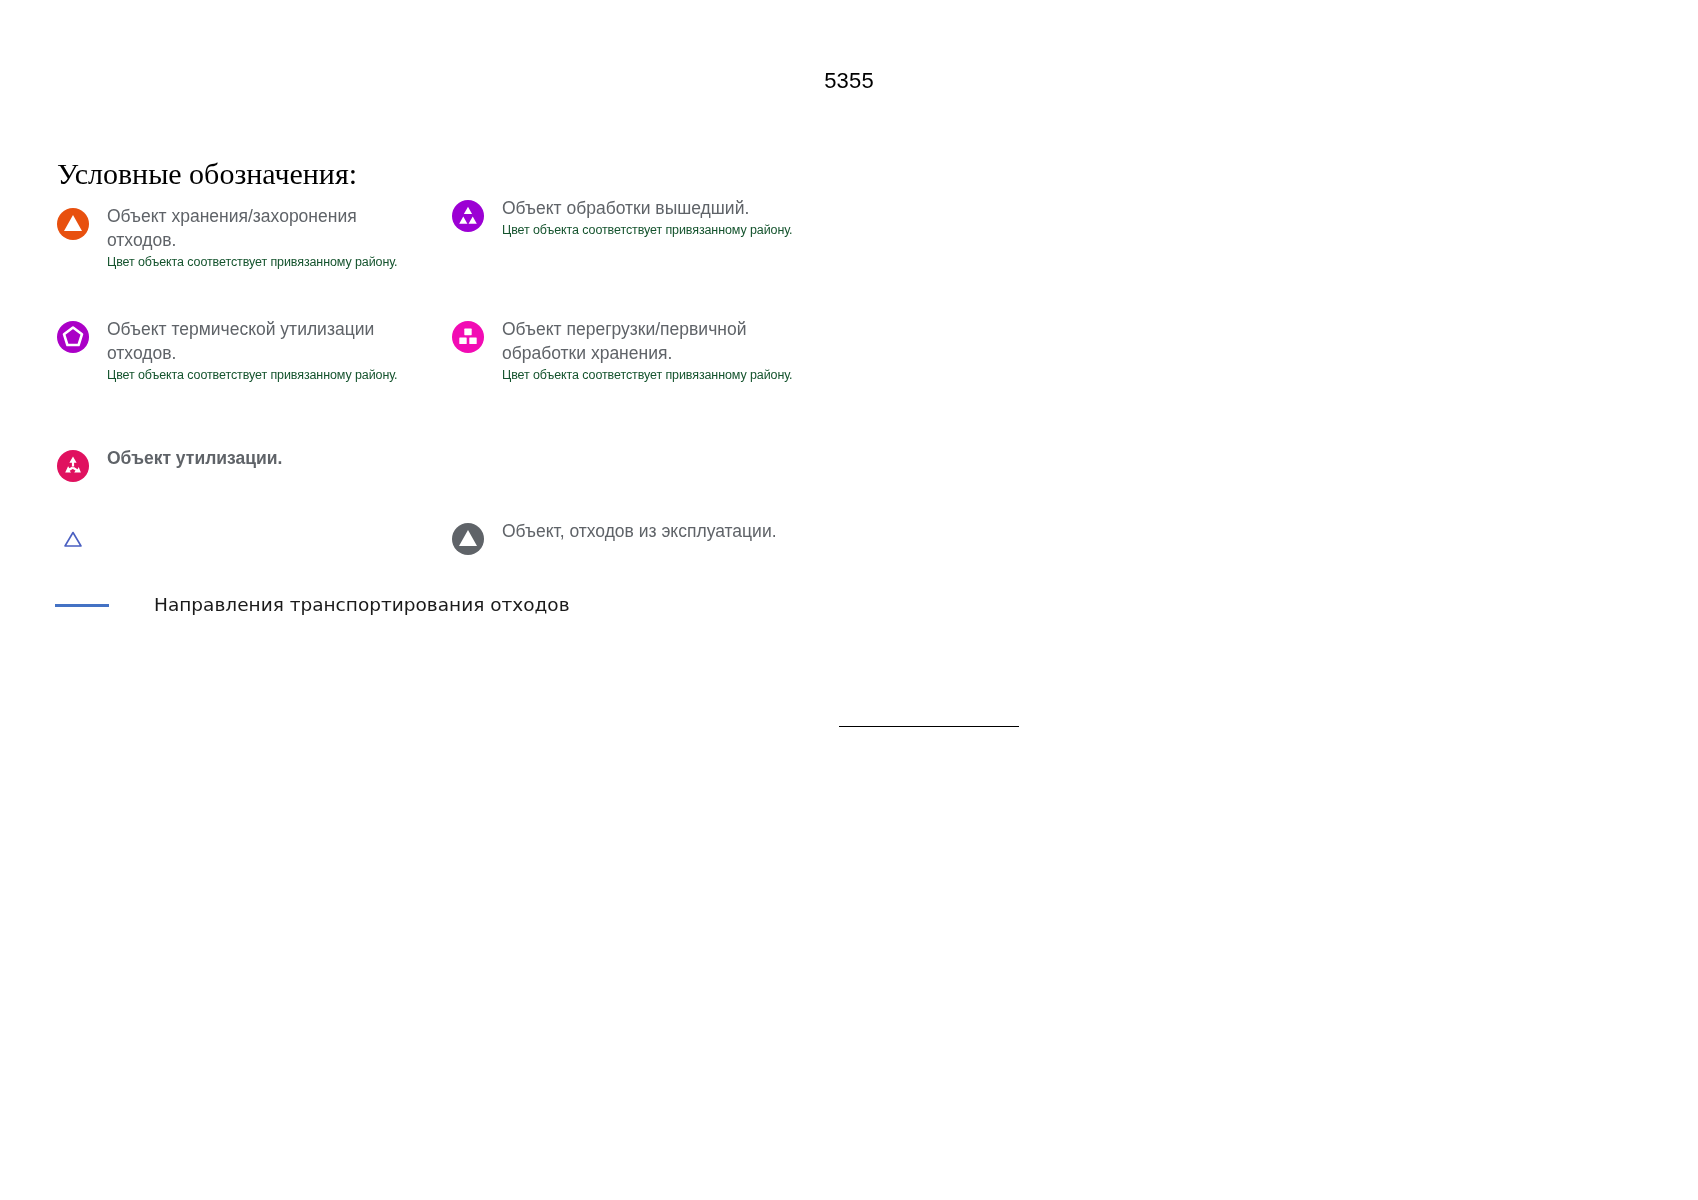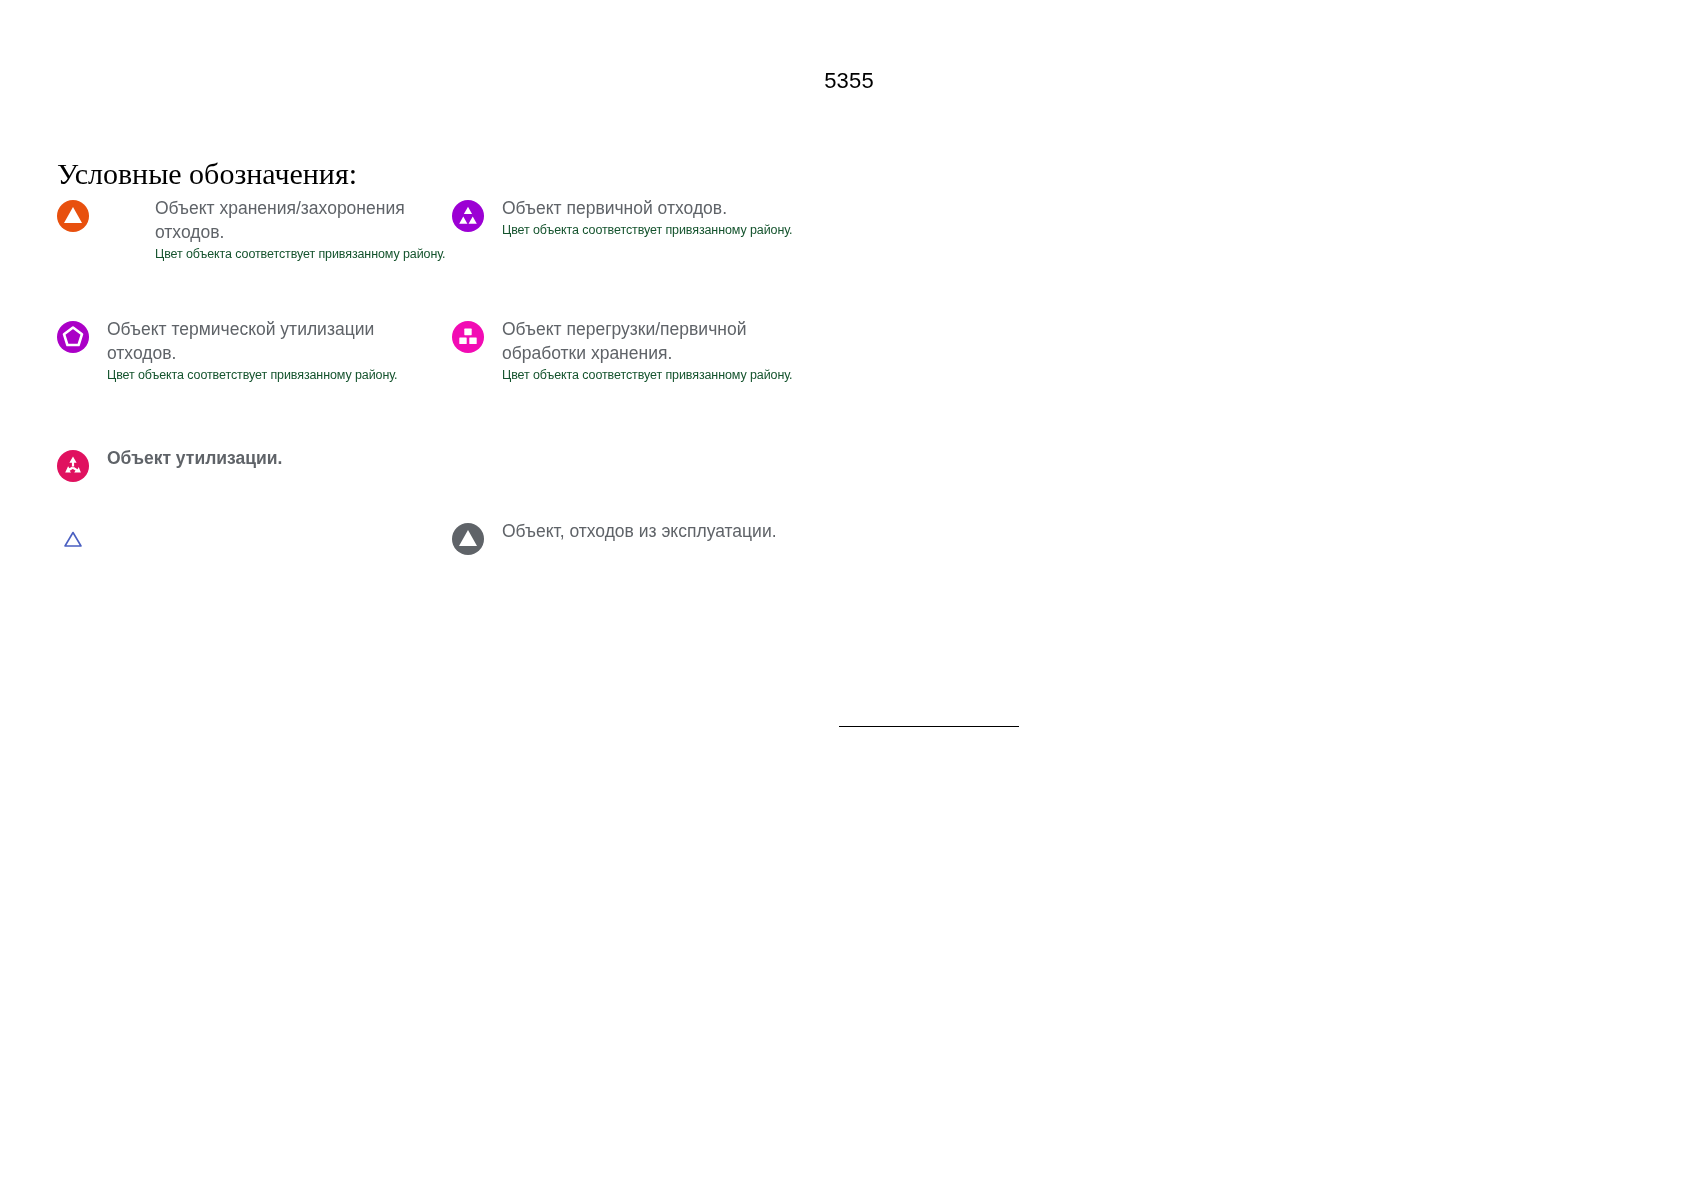--- a/index.html
+++ b/index.html
@@ -152,21 +152,21 @@
 <div class="page">
 
   <div class="page-number">5355</div>
 
   <div class="legend-heading">Условные обозначения:</div>
 
   <div class="legend-grid">
 
     <div class="legend-col left">
 
-      <div class="legend-row" style="top:0px;gap:48px;">
+      <div class="legend-row" style="top:8px;">
         <div class="icon-slot">
           <span class="icon-wrap">
             <svg width="36" height="36" viewBox="0 0 36 36" aria-hidden="true">
               <circle cx="18" cy="18" r="16" fill="#e8500e"></circle>
               <path d="M18 9 L27 25 L9 25 Z" fill="#ffffff"></path>
             </svg>
           </span>
         </div>
         <div class="legend-text">
           <div class="legend-title">Объект хранения/захоронения отходов.</div>
@@ -229,21 +229,21 @@
               <circle cx="18" cy="18" r="16" fill="#9c00d4"></circle>
               <g fill="#ffffff">
                 <path d="M18 8.8 L22.1 16.1 L13.9 16.1 Z"></path>
                 <path d="M13.3 18.4 L17.4 25.7 L9.2 25.7 Z"></path>
                 <path d="M22.7 18.4 L26.8 25.7 L18.6 25.7 Z"></path>
               </g>
             </svg>
           </span>
         </div>
         <div class="legend-text">
-          <div class="legend-title">Объект первичной отходов.</div>
+          <div class="legend-title">Объект обработки вышедший.</div>
           <div class="legend-sub">Цвет объекта соответствует привязанному району.</div>
         </div>
       </div>
 
       <div class="legend-row" style="top:121px;">
         <div class="icon-slot">
           <span class="icon-wrap">
             <svg width="36" height="36" viewBox="0 0 36 36" aria-hidden="true">
               <circle cx="18" cy="18" r="16" fill="#f20bb4"></circle>
               <g fill="#ffffff">
@@ -271,18 +271,22 @@
         </div>
         <div class="legend-text">
           <div class="legend-title">Объект, отходов из эксплуатации.</div>
           <div class="legend-sub"></div>
         </div>
       </div>
 
     </div>
   </div>
 
+  <div class="transport-row">
+    <span class="transport-line"></span>
+    <span class="transport-label">Направления транспортирования отходов</span>
+  </div>
 
   <div class="footnote-rule">
     <div class="rule-inner"></div>
   </div>
 
 </div>
 
 </body></html>

